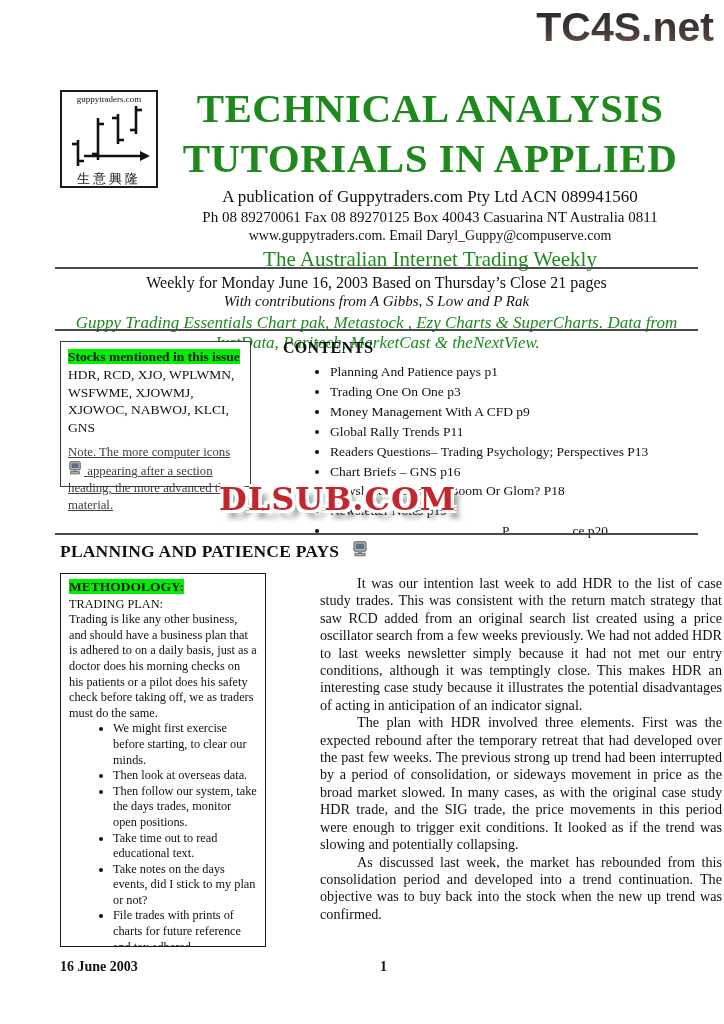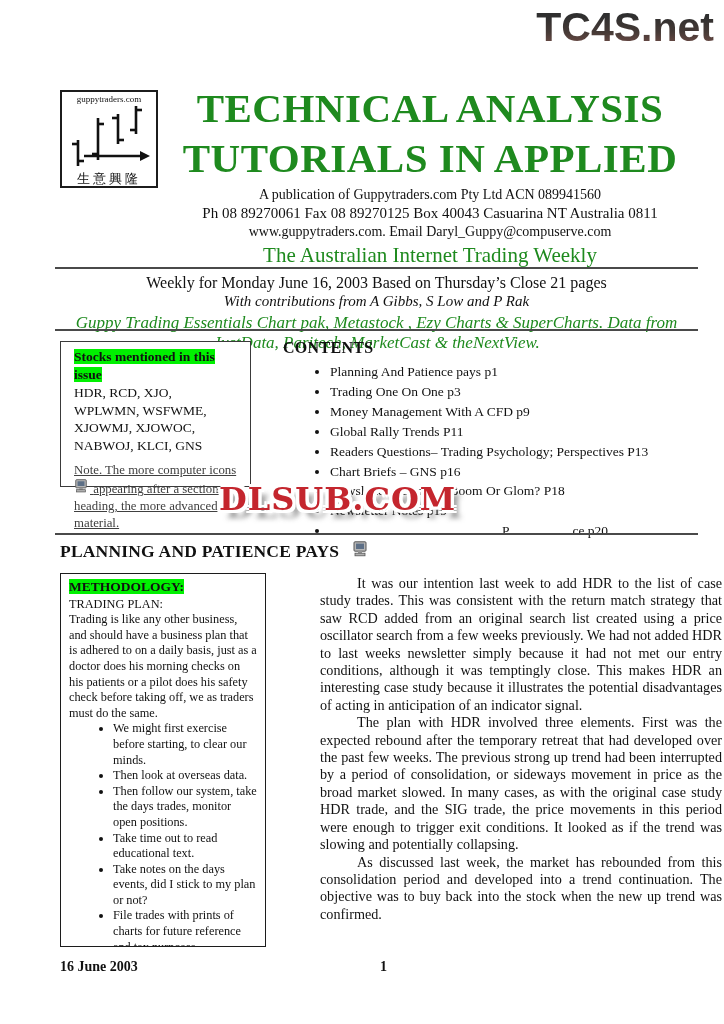--- a/index.html
+++ b/index.html
@@ -14,38 +14,38 @@
         -webkit-text-fill-color:transparent;}
 
   
   .logo-box{position:absolute;left:60px;top:90px;width:98px;height:98px;
             border:2px solid #1c1c1c;box-sizing:border-box;text-align:center;background:#fff;}
   .logo-site{font-size:9px;margin-top:2px;letter-spacing:0px;}
   .logo-cn{font-size:13px;letter-spacing:3px;margin-top:-2px;}
 
   .title-block{position:absolute;left:158px;top:84px;width:544px;text-align:center;}
   .title-line{font-size:41px;font-weight:bold;color:#1e8a1e;line-height:1.21;letter-spacing:0.5px;}
-  .pub-line{font-size:14px;margin-top:4px;}
+  .pub-line{font-size:17px;margin-top:4px;}
   .contact-line{font-size:15px;margin-top:2px;}
   .web-line{font-size:14px;margin-top:2px;}
   .tagline{font-size:21px;color:#1e8a1e;margin-top:3px;}
 
   .rule{position:absolute;left:55px;width:643px;height:0;border-top:2px solid #4a4a4a;}
   .rule1{top:267px;}
   .rule2{top:329px;}
   .rule3{top:533px;}
 
   .issue-block{position:absolute;left:55px;top:274px;width:643px;text-align:center;}
   .weekly-line{font-size:16px;}
   .contrib-line{font-size:15px;font-style:italic;margin-top:1px;}
   .tools-line{font-size:17px;font-style:italic;color:#1e8a1e;margin-top:3px;}
 
   
   .stocks-box{position:absolute;left:60px;top:341px;width:191px;height:146px;
-              box-sizing:border-box;border:1.5px solid #3a3a3a;padding:5px 13px;background:#fff;}
+              box-sizing:border-box;border:1.5px solid #3a3a3a;padding:5px 7px;background:#fff;}
   .stocks-heading{display:inline;background:#00f000;font-weight:bold;font-size:13.5px;}
   .stocks-list{font-size:13.5px;line-height:17.5px;margin-top:1px;}
   .stocks-note{color:#404040;font-size:12.8px;line-height:17px;margin-top:8px;text-decoration:underline;}
   .stocks-note .comp-icon{margin:0 2px -2px 0;}
 
   
   .contents{position:absolute;left:283px;top:339px;width:432px;}
   .contents-heading{font-size:16px;font-weight:bold;letter-spacing:0.3px;}
   .contents ul{margin:5px 0 0 0;padding-left:47px;}
   .contents li{font-size:13.5px;line-height:19.9px;}
@@ -193,21 +193,21 @@
   <div class="methodology-box">
     <span class="meth-heading">METHODOLOGY:</span>
     <div class="meth-sub">TRADING PLAN:</div>
     <div>Trading is like any other business, and should have a business plan that is adhered to on a daily basis, just as a doctor does his morning checks on his patients or a pilot does his safety check before taking off, we as traders must do the same.</div>
     <ul>
       <li>We might first exercise before starting, to clear our minds.</li>
       <li> Then look at overseas data.</li>
       <li> Then follow our system, take the days trades, monitor open positions.</li>
       <li>Take time out to read educational text.</li>
       <li>Take notes on the days events, did I stick to my plan or not?</li>
-      <li>File trades with prints of charts for future reference and tax purposes.</li>
+      <li>File trades with prints of charts for future reference and tax adhered.</li>
     </ul>
     <div>This creates consistency and prepares our minds for what the market has in install for us.</div>
   </div>
 
   <div class="main-text">
     <p>It was our intention last week to add HDR to the list of case study trades. This was consistent with the return match strategy that saw RCD added from an original search list created using a price oscillator search from a few weeks previously. We had not added HDR to last weeks newsletter simply because it had not met our entry conditions, although it was temptingly close. This makes HDR an interesting case study because it illustrates the potential disadvantages of acting in anticipation of an indicator signal.</p>
     <p>The plan with HDR involved three elements. First was the expected rebound after the temporary retreat that had developed over the past few weeks. The previous strong up trend had been interrupted by a period of consolidation, or sideways movement in price as the broad market slowed. In many cases, as with the original case study HDR trade, and the SIG trade, the price movements in this period were enough to trigger exit conditions. It  looked as if the trend was slowing and potentially collapsing.</p>
     <p>As discussed last week, the market has rebounded from this consolidation period and developed into a trend continuation. The objective was to buy back into the stock when the new up trend was confirmed.</p>
   </div>
 

